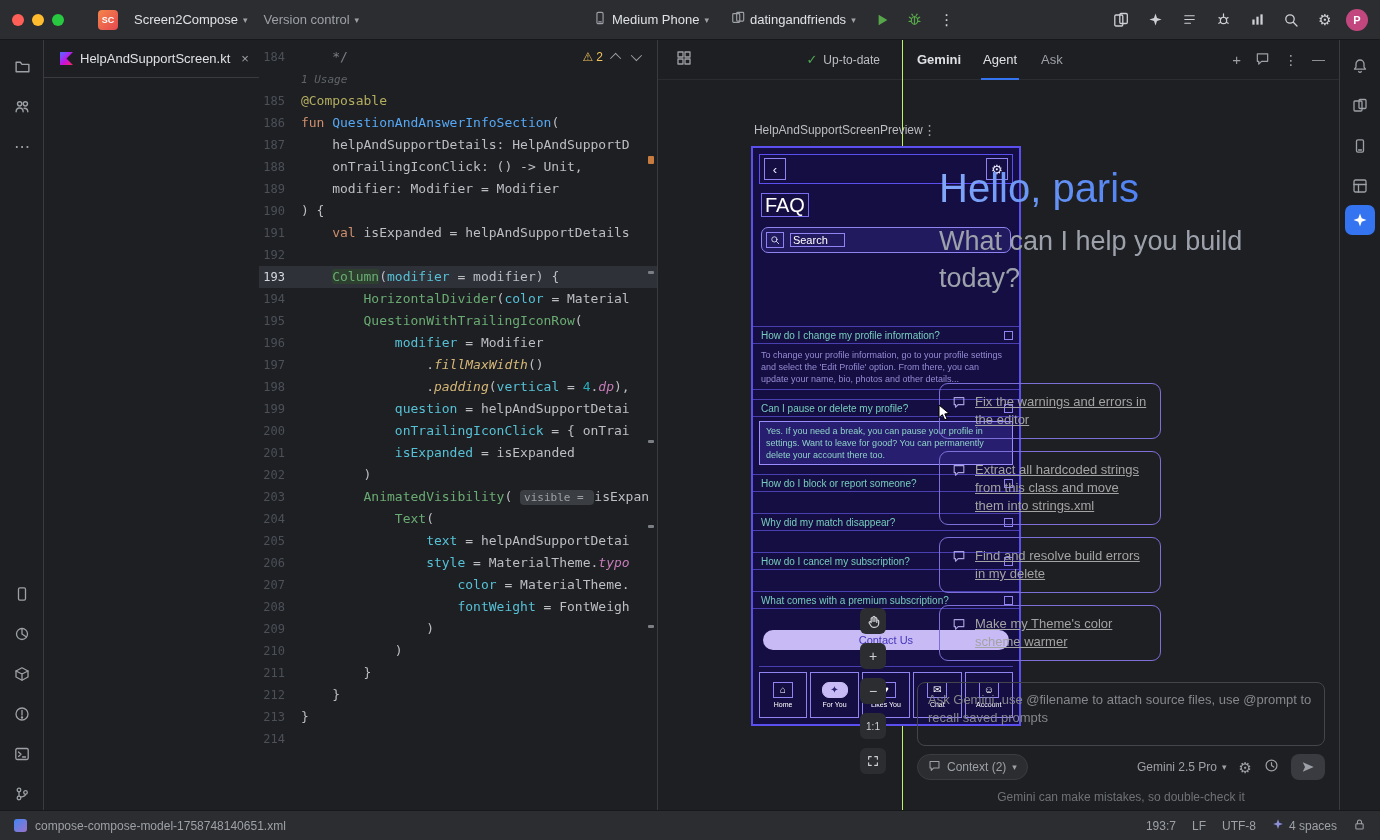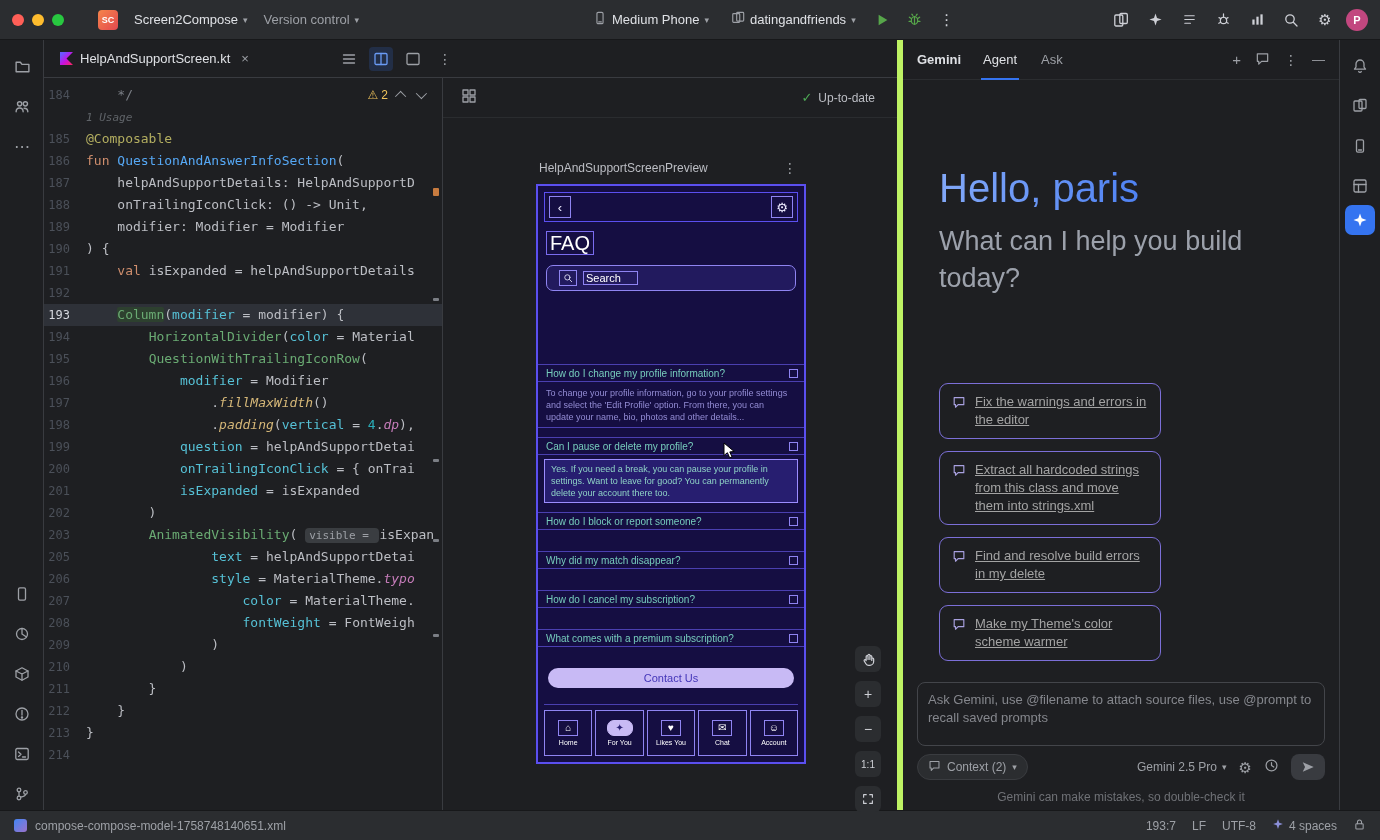--- a/index.html
+++ b/index.html
@@ -22,21 +22,21 @@
   .avatar { width:22px; height:22px; border-radius:50%; background:#C2477F; color:#fff; font-size:11px; font-weight:bold; display:flex; align-items:center; justify-content:center; }
 
   
   .main { display:flex; height:770px; }
   .left-strip { width:44px; border-right:1px solid #393B40; position:relative; flex:none; }
   .right-strip { width:40px; position:relative; flex:none; }
   .strip-icon { position:absolute; left:8px; width:28px; height:28px; display:flex; align-items:center; justify-content:center; color:#9DA0A6; border-radius:6px; }
   .right-strip .strip-icon { left:6px; }
   .gemini-active { position:absolute; left:5px; top:165px; width:30px; height:30px; background:#3574F0; border-radius:7px; display:flex; align-items:center; justify-content:center; color:#fff; }
 
-  .center-area { width:859px; flex:none; display:flex; flex-direction:column; border-right:6px solid #bef264; }
+  .center-area { width:859px; flex:none; display:flex; flex-direction:row; border-right:1px solid #bef264; }
   .tabstrip { height:38px; border-bottom:1px solid #393B40; display:flex; align-items:center; position:relative; flex:none; }
   .tab { display:flex; align-items:center; gap:7px; padding:0 10px 0 16px; height:100%; }
   .kotlin-icon { width:13px; height:13px; background:linear-gradient(135deg,#6B57FF 15%,#C711E1 55%,#FE2857 100%); clip-path:polygon(0 0,100% 0,50% 50%,100% 100%,0 100%); }
   .tab-title { color:#DFE1E5; }
   .tab-close { color:#9DA0A6; font-size:13px; margin-left:4px; }
   .view-modes { position:absolute; right:440px; display:flex; align-items:center; gap:8px; }
   .vm-btn { width:24px; height:24px; border-radius:4px; display:flex; align-items:center; justify-content:center; color:#9DA0A6; }
   .vm-btn.active { color:#6A9BF5; background:rgba(53,116,240,.18); }
 
   .panes { flex:1; display:flex; min-height:0; }
@@ -69,21 +69,21 @@
   .uptodate { display:flex; align-items:center; gap:6px; color:#BCBEC4; font-size:12px; }
   .check { color:#4DAB55; font-size:13px; }
   .pv-label-row { position:absolute; left:96px; top:82px; right:100px; display:flex; justify-content:space-between; align-items:center; color:#BCBEC4; font-size:12px; }
   .kebab { color:#9DA0A6; font-size:14px; }
 
   .phone { position:absolute; left:93px; top:106px; width:270px; height:580px; background:#150E42; border:2px solid #5B4FF0; display:flex; flex-direction:column; }
   .ph-appbar { margin:6px 6px 4px; height:30px; border:1px solid #5B4FF0; display:flex; align-items:center; justify-content:space-between; padding:0 4px; flex:none; }
   .ph-btn { width:22px; height:22px; border:1px solid #8F84F2; display:flex; align-items:center; justify-content:center; color:#EDEBFF; font-size:13px; }
   .ph-title { margin:6px 8px 4px; }
   .ph-title-text { font-size:20px; color:#FFFFFF; border:1px solid #7A6CF0; padding:0 3px; }
-  .ph-search { margin:6px 8px 0; height:26px; border:1px solid #8F84F2; border-radius:7px; background:#221A5E; display:flex; align-items:center; gap:6px; padding:0 12px; flex:none; }
+  .ph-search { margin:6px 8px 0; height:26px; border:1px solid #8F84F2; border-radius:7px; background:#221A5E; display:flex; align-items:center; gap:6px; padding:0 4px; flex:none; }
   .ph-search-iconbox { width:18px; height:16px; border:1px solid #8F84F2; display:flex; align-items:center; justify-content:center; color:#EDEBFF; }
   .ph-search-text { color:#fff; font-size:11px; border:1px solid #8F84F2; padding:0 16px 0 2px; }
   .faq-list { flex:1; display:flex; flex-direction:column; padding-top:12px; min-height:0; overflow:hidden;justify-content:flex-end; }
   .pq-row { border-top:1px solid #4A3FB0; border-bottom:1px solid #4A3FB0; height:18px; display:flex; align-items:center; justify-content:space-between; padding:0 6px 0 8px; margin-bottom:2px; flex:none; }
   .pq-row.solo { margin-bottom:21px; }
   .pq-text { color:#76CCBC; font-size:10px; white-space:nowrap; }
   .pq-box { width:9px; height:9px; border:1px solid #8F84F2; flex:none; }
   .pq-ans { color:#938CD4; font-size:9px; line-height:12px; padding:3px 10px 4px 8px; margin-bottom:9px; border-bottom:1px solid #4A3FB0; }
   .pq-ans.hl { margin:2px 6px 9px; border:1.5px solid #9C8DFF; background:#271E70; color:#8FD3C6; padding:3px 6px; }
   .ph-contact { margin:0 10px 16px; height:20px; border-radius:10px; background:#C8BAF5; color:#4335B8; font-size:11px; display:flex; align-items:center; justify-content:center; flex:none; }
@@ -344,20 +344,21 @@
             <div class="code-line"><span class="ln">194</span><span class="lt"><span class="tk-def">        </span><span class="tk-comp">HorizontalDivider</span><span class="tk-def">(</span><span class="tk-named">color</span><span class="tk-def"> = Material</span></span></div>
             <div class="code-line"><span class="ln">195</span><span class="lt"><span class="tk-def">        </span><span class="tk-comp">QuestionWithTrailingIconRow</span><span class="tk-def">(</span></span></div>
             <div class="code-line"><span class="ln">196</span><span class="lt"><span class="tk-def">            </span><span class="tk-named">modifier</span><span class="tk-def"> = Modifier</span></span></div>
             <div class="code-line"><span class="ln">197</span><span class="lt"><span class="tk-def">                .</span><span class="tk-ext">fillMaxWidth</span><span class="tk-def">()</span></span></div>
             <div class="code-line"><span class="ln">198</span><span class="lt"><span class="tk-def">                .</span><span class="tk-ext">padding</span><span class="tk-def">(</span><span class="tk-named">vertical</span><span class="tk-def"> = </span><span class="tk-num">4</span><span class="tk-def">.</span><span class="tk-prop">dp</span><span class="tk-def">),</span></span></div>
             <div class="code-line"><span class="ln">199</span><span class="lt"><span class="tk-def">            </span><span class="tk-named">question</span><span class="tk-def"> = helpAndSupportDetai</span></span></div>
             <div class="code-line"><span class="ln">200</span><span class="lt"><span class="tk-def">            </span><span class="tk-named">onTrailingIconClick</span><span class="tk-def"> = { onTrai</span></span></div>
             <div class="code-line"><span class="ln">201</span><span class="lt"><span class="tk-def">            </span><span class="tk-named">isExpanded</span><span class="tk-def"> = isExpanded</span></span></div>
             <div class="code-line"><span class="ln">202</span><span class="lt"><span class="tk-def">        )</span></span></div>
             <div class="code-line"><span class="ln">203</span><span class="lt"><span class="tk-def">        </span><span class="tk-comp">AnimatedVisibility</span><span class="tk-def">( </span><span class="tk-hint">visible = </span><span class="tk-def">isExpan</span></span></div>
+            <div class="code-line"><span class="ln">204</span><span class="lt"><span class="tk-def">            </span><span class="tk-comp">Text</span><span class="tk-def">(</span></span></div>
             <div class="code-line"><span class="ln">205</span><span class="lt"><span class="tk-def">                </span><span class="tk-named">text</span><span class="tk-def"> = helpAndSupportDetai</span></span></div>
             <div class="code-line"><span class="ln">206</span><span class="lt"><span class="tk-def">                </span><span class="tk-named">style</span><span class="tk-def"> = MaterialTheme.</span><span class="tk-prop">typo</span></span></div>
             <div class="code-line"><span class="ln">207</span><span class="lt"><span class="tk-def">                    </span><span class="tk-named">color</span><span class="tk-def"> = MaterialTheme.</span></span></div>
             <div class="code-line"><span class="ln">208</span><span class="lt"><span class="tk-def">                    </span><span class="tk-named">fontWeight</span><span class="tk-def"> = FontWeigh</span></span></div>
             <div class="code-line"><span class="ln">209</span><span class="lt"><span class="tk-def">                )</span></span></div>
             <div class="code-line"><span class="ln">210</span><span class="lt"><span class="tk-def">            )</span></span></div>
             <div class="code-line"><span class="ln">211</span><span class="lt"><span class="tk-def">        }</span></span></div>
             <div class="code-line"><span class="ln">212</span><span class="lt"><span class="tk-def">    }</span></span></div>
             <div class="code-line"><span class="ln">213</span><span class="lt"><span class="tk-def">}</span></span></div>
             <div class="code-line"><span class="ln">214</span><span class="lt"></span></div>

